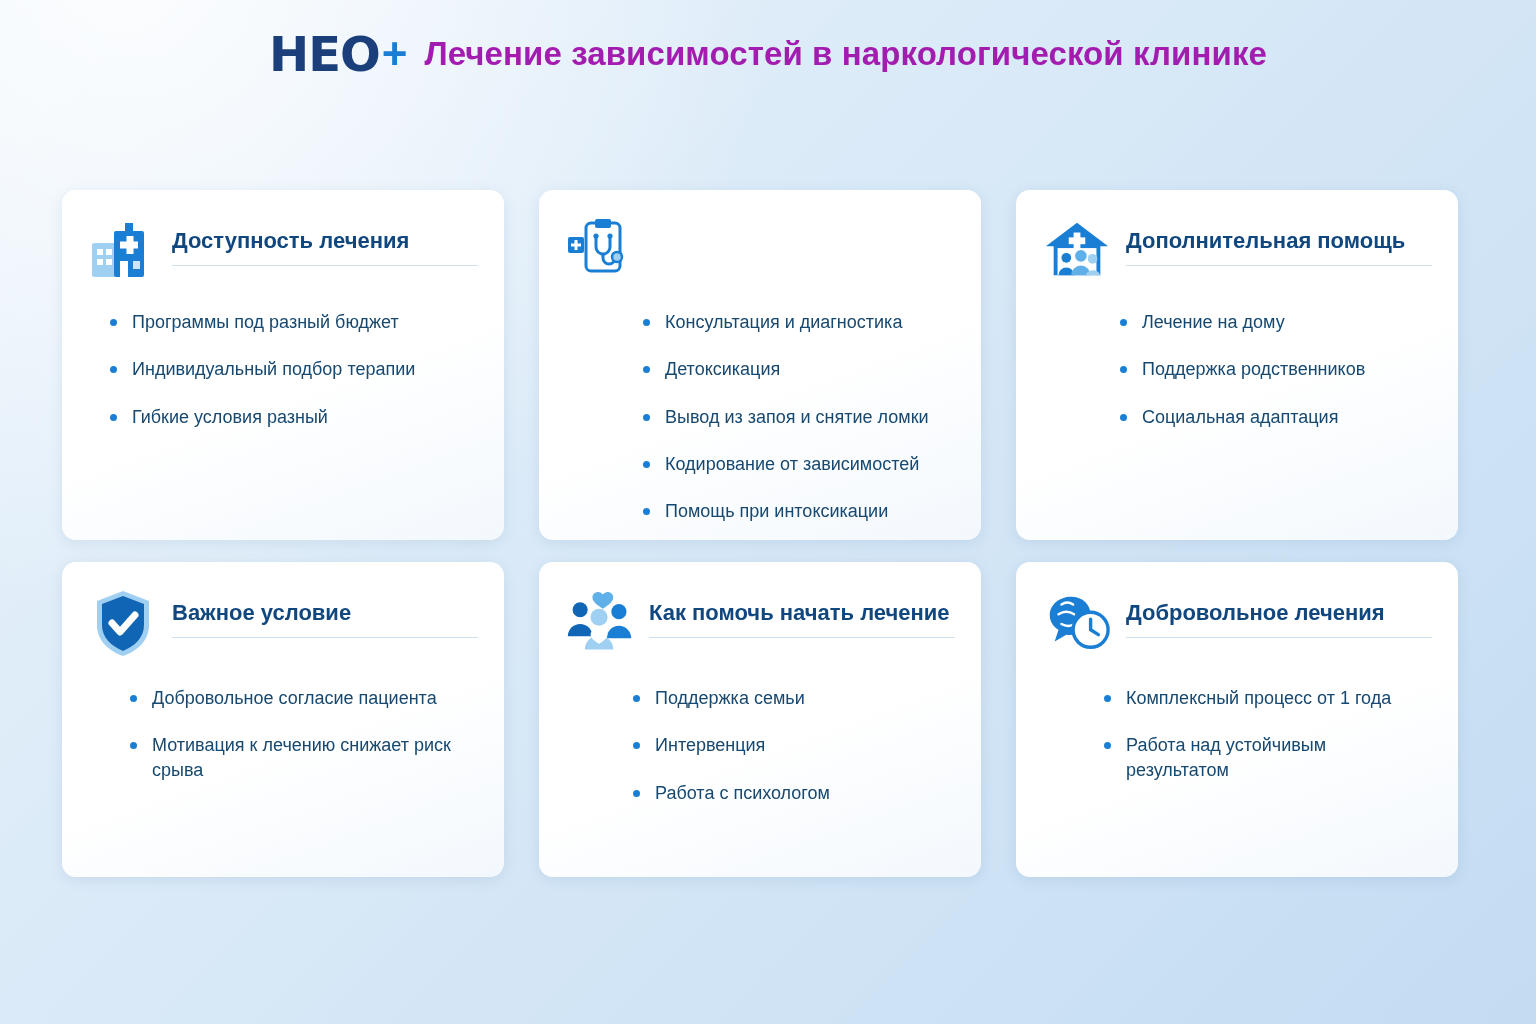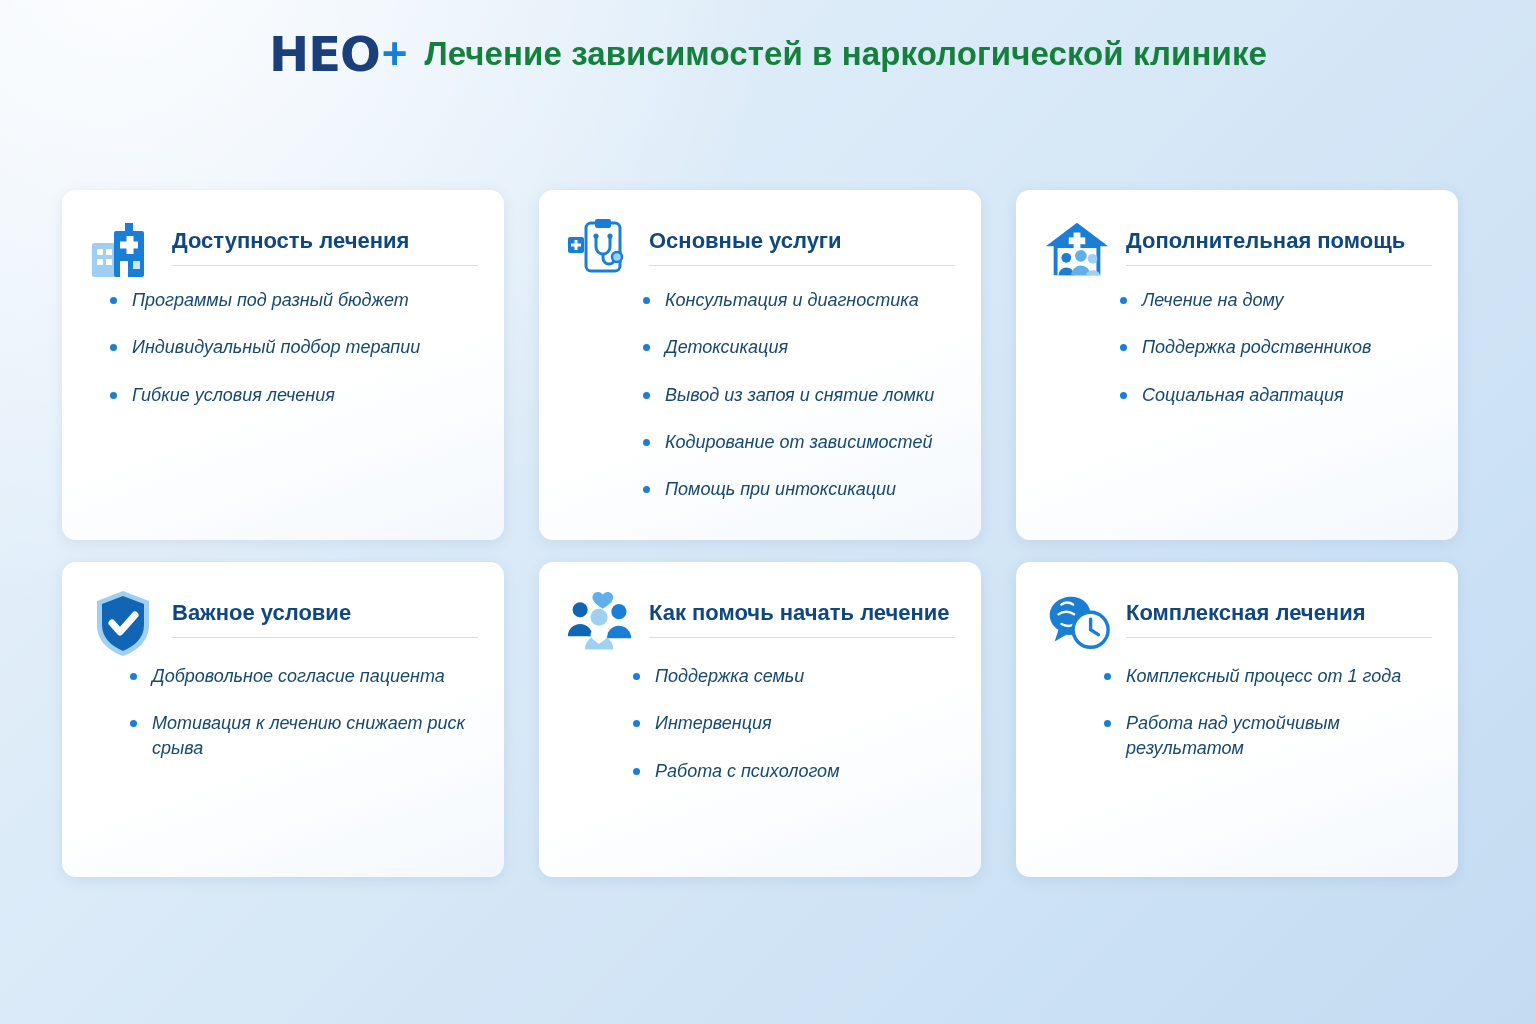--- a/index.html
+++ b/index.html
@@ -58,21 +58,21 @@
     color: #1a7fd4;
     font-size: 44px;
     font-weight: bold;
     line-height: 1;
     margin-left: 2px;
   }
 
   .main-title {
     font-size: 33px;
     font-weight: bold;
-    color: #15803d;
+    color: #a21caf;
     letter-spacing: 0.1px;
     white-space: nowrap;
   }
 
   .subtitle {
     position: absolute;
     top: 126px;
     width: 100%;
     text-align: center;
     font-size: 20px;
@@ -129,22 +129,22 @@
 
   .title-rule {
     margin-top: 12px;
     height: 1px;
     background: #cfe0ef;
     width: 100%;
   }
 
   .bullets {
     list-style: none;
+    margin-top: 22px;
     padding-left: 22px;
-    font-style: italic;
   }
 
   .bullets li {
     position: relative;
     font-size: 18px;
     color: #17486f;
     line-height: 1.35;
     margin-bottom: 23px;
     padding-left: 22px;
   }
@@ -211,44 +211,40 @@
           </svg>
         </div>
         <div class="card-title-wrap">
           <div class="card-title">Доступность лечения</div>
           <div class="title-rule"></div>
         </div>
       </div>
       <ul class="bullets">
         <li>Программы под разный бюджет</li>
         <li>Индивидуальный подбор терапии</li>
-        <li>Гибкие условия лечения</li>
+        <li>Гибкие условия разный</li>
       </ul>
     </div>
 
     <div class="card" data-card="1">
       <div class="card-head">
         <div class="card-icon">
           <svg width="68" height="64" viewBox="0 0 68 64">
             <rect x="2" y="18" width="16" height="16" rx="2" fill="#1a7fd4"></rect>
             <rect x="8.5" y="21" width="3" height="10" fill="#ffffff"></rect>
             <rect x="5" y="24.5" width="10" height="3" fill="#ffffff"></rect>
             <rect x="20" y="4" width="34" height="48" rx="5" fill="#ffffff" stroke="#1a7fd4" stroke-width="3"></rect>
             <rect x="29" y="0" width="16" height="9" rx="2" fill="#1a7fd4"></rect>
             <path d="M30 18 v10 a7 7 0 0 0 14 0 v-10" fill="none" stroke="#1a7fd4" stroke-width="3" stroke-linecap="round"></path>
             <circle cx="30" cy="17" r="2.6" fill="#1a7fd4"></circle>
             <circle cx="44" cy="17" r="2.6" fill="#1a7fd4"></circle>
             <path d="M37 35 v4 a6 6 0 0 0 12 0" fill="none" stroke="#1a7fd4" stroke-width="3"></path>
             <circle cx="51" cy="38" r="5" fill="#9fd0f2" stroke="#1a7fd4" stroke-width="2.5"></circle>
           </svg>
         </div>
-        <div class="card-title-wrap">
-          <div class="card-title">Основные услуги</div>
-          <div class="title-rule"></div>
-        </div>
       </div>
       <ul class="bullets">
         <li>Консультация и диагностика</li>
         <li>Детоксикация</li>
         <li>Вывод из запоя и снятие ломки</li>
         <li>Кодирование от зависимостей</li>
         <li>Помощь при интоксикации</li>
       </ul>
     </div>
 
@@ -330,21 +326,21 @@
       <div class="card-head">
         <div class="card-icon">
           <svg width="72" height="66" viewBox="0 0 72 66">
             <path d="M30 6 c-12 0 -22 8 -22 19 c0 7 4 12 9 15 l-4 12 l12 -7 c14 2 25 -7 25 -20 C50 14 42 6 30 6 z" fill="#1a7fd4"></path>
             <path d="M20 14 q6 -4 12 0 M17 24 q8 -5 16 0 M20 34 q7 4 14 0" fill="none" stroke="#ffffff" stroke-width="2.5" stroke-linecap="round"></path>
             <circle cx="50" cy="40" r="18" fill="#ffffff" stroke="#1a7fd4" stroke-width="3.5"></circle>
             <path d="M50 29 v11 l8 5" fill="none" stroke="#1a7fd4" stroke-width="3.5" stroke-linecap="round"></path>
           </svg>
         </div>
         <div class="card-title-wrap">
-          <div class="card-title">Комплексная лечения</div>
+          <div class="card-title">Добровольное лечения</div>
           <div class="title-rule"></div>
         </div>
       </div>
       <ul class="bullets">
         <li>Комплексный процесс от 1 года</li>
         <li>Работа над устойчивым результатом</li>
       </ul>
     </div>
 
   </div>

